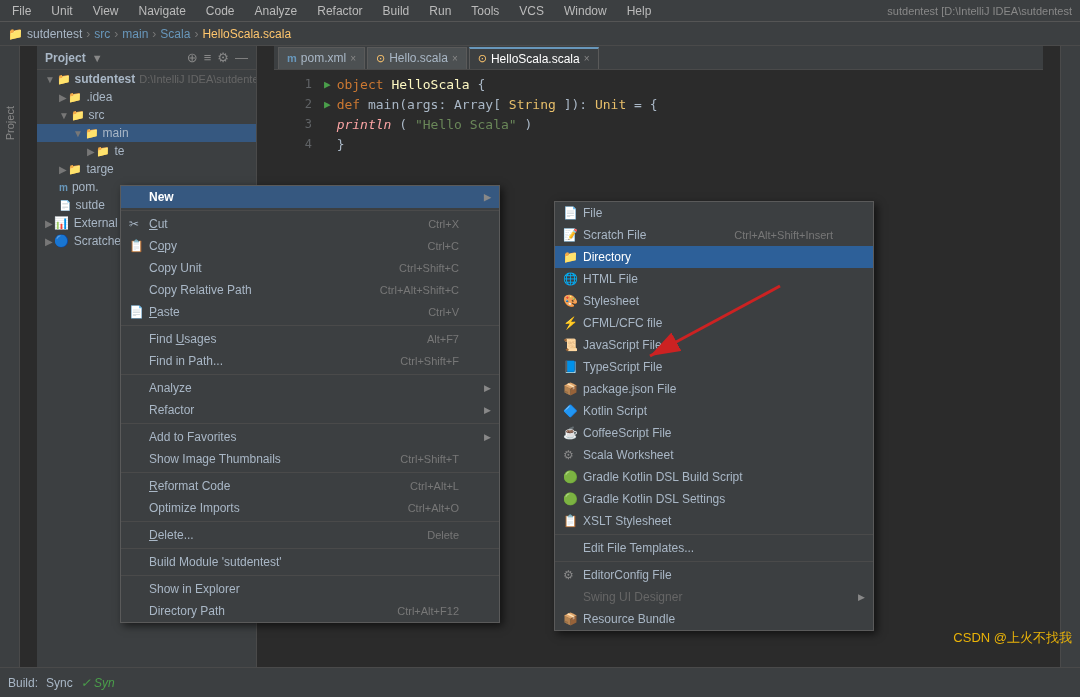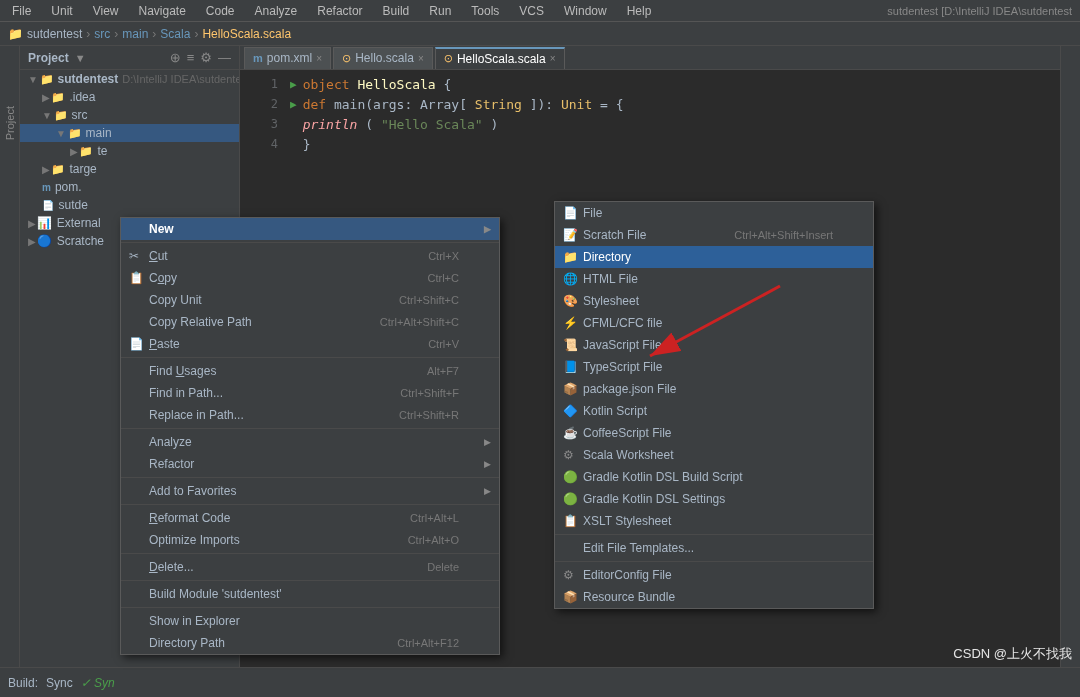--- a/index.html
+++ b/index.html
@@ -95,21 +95,21 @@
     .folder-icon.yellow { color: #e8b84b; }
     .file-icon { color: #a9b7c6; margin-right: 4px; font-size: 10px; }
     .arrow { color: #777; margin-right: 2px; font-size: 10px; }
     .tree-label { color: #a9b7c6; }
     .tree-label.bold { font-weight: bold; color: #a9b7c6; }
 
     
     #context-menu-left {
       position: absolute;
       left: 120px;
-      top: 171px;
+      top: 139px;
       width: 380px;
       background: #3c3f41;
       border: 1px solid #5a5a5a;
       box-shadow: 3px 3px 8px rgba(0,0,0,0.6);
       z-index: 100;
       font-size: 12px;
     }
     #context-menu-right {
       position: absolute;
       left: 554px;
@@ -255,23 +255,23 @@
       position: absolute;
       left: 620px;
       top: 230px;
       pointer-events: none;
       z-index: 200;
     }
 
     
     #csdn-watermark {
       position: absolute;
-      bottom: 4px;
+      bottom: 20px;
       right: 8px;
-      color: #e5e5e5;
+      color: #eab308;
       font-size: 13px;
     }
 
     
     #left-strip {
       width: 20px;
       background: #3c3f41;
       border-right: 1px solid #4a4a4a;
       display: flex;
       flex-direction: column;
@@ -315,21 +315,21 @@
   <span class="breadcrumb-sep">›</span>
   <span class="breadcrumb-folder">src</span>
   <span class="breadcrumb-sep">›</span>
   <span class="breadcrumb-folder">main</span>
   <span class="breadcrumb-sep">›</span>
   <span class="breadcrumb-folder">Scala</span>
   <span class="breadcrumb-sep">›</span>
   <span class="breadcrumb-file">HelloScala.scala</span>
 </div>
 
-<div style="display:flex; height: calc(697px - 22px - 24px - 30px); position:relative;">
+<div style="display:flex; height: calc(697px - 22px - 24px - 30px); position:relative;gap:17px;">
 
   <div id="left-strip">
     <div class="left-strip-text">Project</div>
   </div>
 
   <div id="sidebar">
     <div id="sidebar-header">
       <span class="sidebar-title">Project</span>
       <span style="margin-left:6px; color:#888; font-size:11px;">▼</span>
       <div class="sidebar-icons">
@@ -490,34 +490,34 @@
     </div>
     <div class="menu-separator"></div>
     <div class="menu-item">
       <span>Find <span class="underline">U</span>sages</span>
       <span class="menu-shortcut">Alt+F7</span>
     </div>
     <div class="menu-item">
       <span>Find in Path...</span>
       <span class="menu-shortcut">Ctrl+Shift+F</span>
     </div>
-    <div class="menu-item">
-      <span>Replace in Path...</span>
-      <span class="menu-shortcut">Ctrl+Shift+R</span>
-    </div>
     <div class="menu-separator"></div>
     <div class="menu-item has-sub">
       <span>Analyze</span>
     </div>
     <div class="menu-item has-sub">
       <span>Refactor</span>
     </div>
     <div class="menu-separator"></div>
     <div class="menu-item has-sub">
       <span>Add to Favorites</span>
+    </div>
+    <div class="menu-item">
+      <span>Show Image Thumbnails</span>
+      <span class="menu-shortcut">Ctrl+Shift+T</span>
     </div>
     <div class="menu-separator"></div>
     <div class="menu-item">
       <span><span class="underline">R</span>eformat Code</span>
       <span class="menu-shortcut">Ctrl+Alt+L</span>
     </div>
     <div class="menu-item">
       <span>Optimize Imports</span>
       <span class="menu-shortcut">Ctrl+Alt+O</span>
     </div>
@@ -603,20 +603,23 @@
       <span>XSLT Stylesheet</span>
     </div>
     <div class="menu-separator"></div>
     <div class="menu-item">
       <span>Edit File Templates...</span>
     </div>
     <div class="menu-separator"></div>
     <div class="menu-item">
       <span class="menu-icon" style="color:#888;">⚙</span>
       <span>EditorConfig File</span>
+    </div>
+    <div class="menu-item disabled has-sub">
+      <span>Swing UI Designer</span>
     </div>
     <div class="menu-item">
       <span class="menu-icon" style="color:#888;">📦</span>
       <span>Resource Bundle</span>
     </div>
   </div>
 
   <div id="arrow-annotation">
     <svg width="200" height="150" xmlns="http://www.w3.org/2000/svg">
       <defs>

